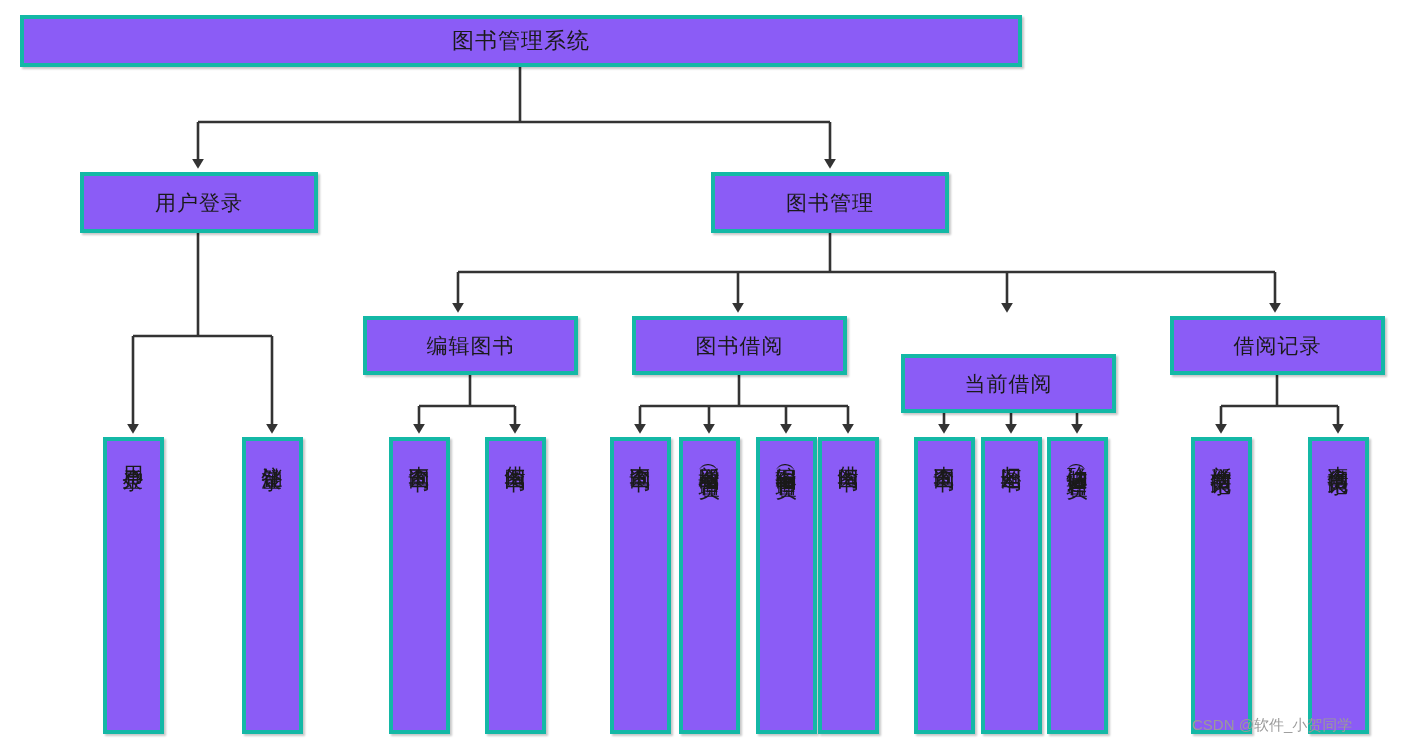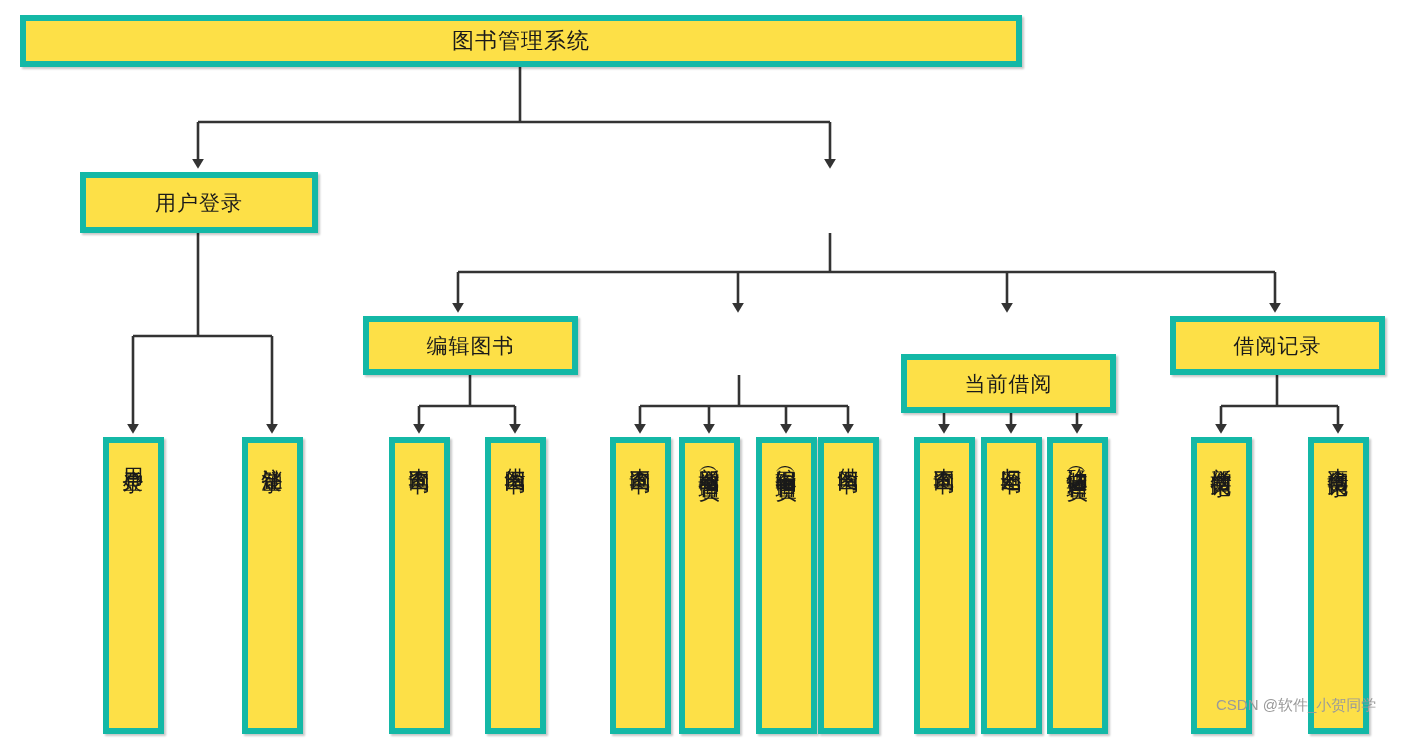--- a/index.html
+++ b/index.html
@@ -16,22 +16,22 @@
   }
   #edges{
     position:absolute;
     left:0;top:0;
     width:1405px;height:747px;
     pointer-events:none;
   }
   .node{
     position:absolute;
     box-sizing:border-box;
-    background:#fde047;
-    border:6px solid #14b8a6;
+    background:#8b5cf6;
+    border:4px solid #14b8a6;
     box-shadow:2px 2px 2px rgba(0,0,0,0.22);
     display:flex;
     align-items:center;
     justify-content:center;
     text-align:center;
     z-index:2;
   }
   .node .label{
     display:block;
     line-height:1.12;
@@ -120,23 +120,29 @@
     </g>
   </svg>
 
   <div class="node h root" style="left:20px;top:15px;width:1002px;height:52px;">
     <span class="label">图书管理系统</span>
   </div>
 
   <div class="node h" style="left:80px;top:172px;width:238px;height:61px;">
     <span class="label">用户登录</span>
   </div>
+  <div class="node h" style="left:711px;top:172px;width:238px;height:61px;">
+    <span class="label">图书管理</span>
+  </div>
 
   <div class="node h" style="left:363px;top:316px;width:215px;height:59px;">
     <span class="label">编辑图书</span>
+  </div>
+  <div class="node h" style="left:632px;top:316px;width:215px;height:59px;">
+    <span class="label">图书借阅</span>
   </div>
   <div class="node h" style="left:901px;top:316px;width:215px;height:59px;margin-top:38px;">
     <span class="label">当前借阅</span>
   </div>
   <div class="node h" style="left:1170px;top:316px;width:215px;height:59px;">
     <span class="label">借阅记录</span>
   </div>
 
   <div class="node v" style="left:103px;top:437px;width:61px;height:297px;">
     <span class="label">用户登录</span>
@@ -175,15 +181,15 @@
     <span class="label">确认归还（管理员）</span>
   </div>
 
   <div class="node v" style="left:1191px;top:437px;width:61px;height:297px;">
     <span class="label">新增借阅记录</span>
   </div>
   <div class="node v" style="left:1308px;top:437px;width:61px;height:297px;">
     <span class="label">查询借阅记录</span>
   </div>
 
-  <div class="watermark" style="left:1192px;top:696px;padding-left:24px;">CSDN @软件_小贺同学</div>
+  <div class="watermark" style="left:1192px;top:716px;">CSDN @软件_小贺同学</div>
 
 </div>
 
 </body></html>

